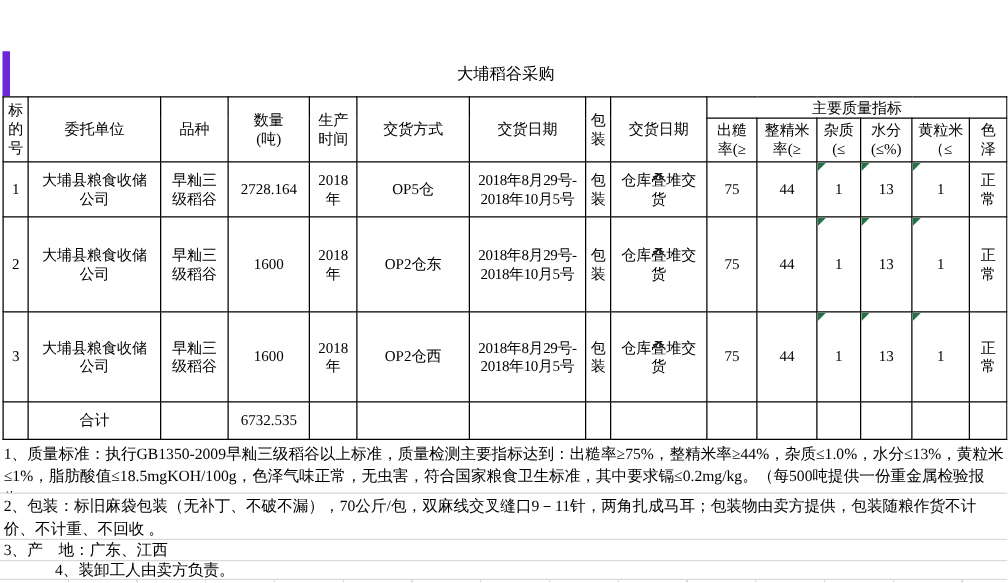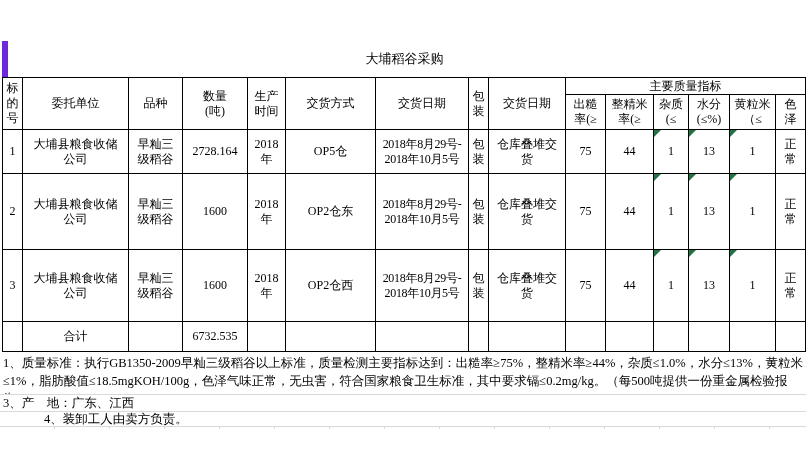--- a/index.html
+++ b/index.html
@@ -217,18 +217,19 @@
       <td></td>
       <td></td>
       <td></td>
       <td></td>
     </tr>
   </tbody>
     </table>
 
   <div class="notes">
     <div class="note n1">1、质量标准：执行GB1350-2009早籼三级稻谷以上标准，质量检测主要指标达到：出糙率≥75%，整精米率≥44%，杂质≤1.0%，水分≤13%，黄粒米≤1%，脂肪酸值≤18.5mgKOH/100g，色泽气味正常，无虫害，符合国家粮食卫生标准，其中要求镉≤0.2mg/kg。（每500吨提供一份重金属检验报告）</div>
+    <div class="note n2">2、包装：标旧麻袋包装（无补丁、不破不漏），70公斤/包，双麻线交叉缝口9－11针，两角扎成马耳；包装物由卖方提供，包装随粮作货不计价、不计重、不回收 。</div>
     <div class="note n3">3、产　地：广东、江西</div>
     <div class="note n4">4、装卸工人由卖方负责。</div>
     <div class="grid-strip"></div>
   </div>
 
 </div>
 
 </body></html>

